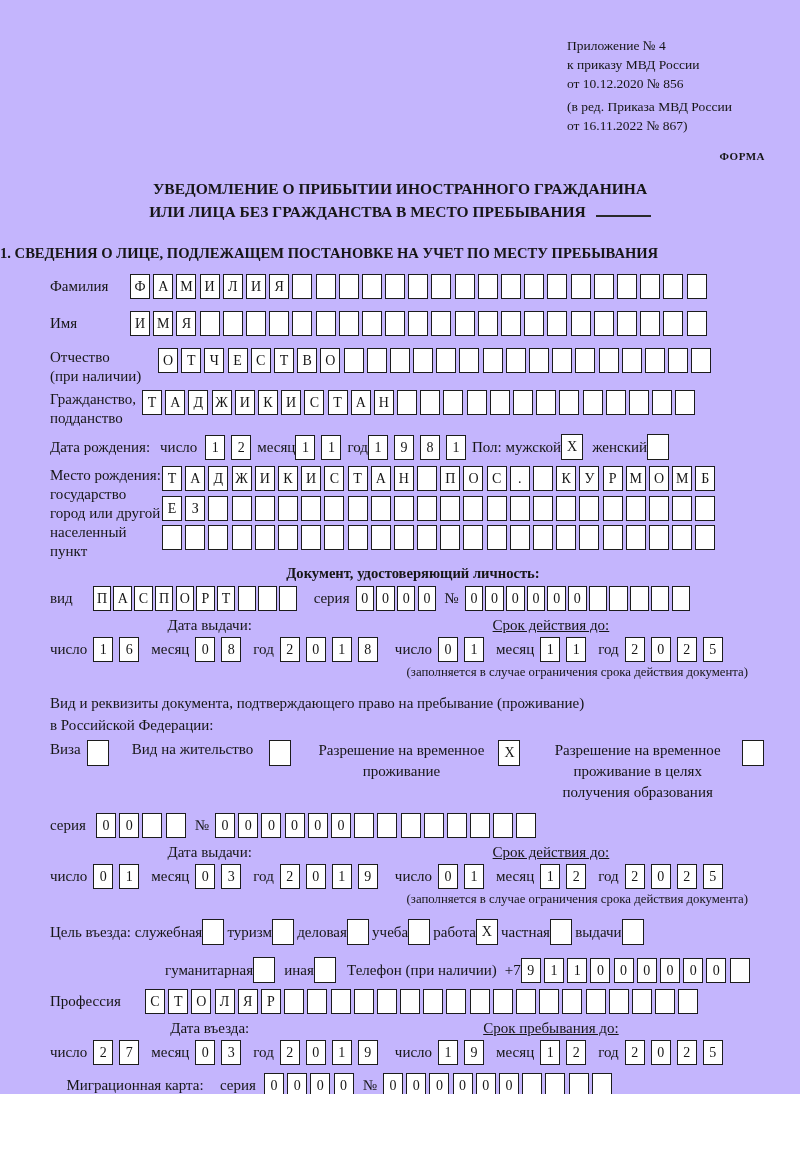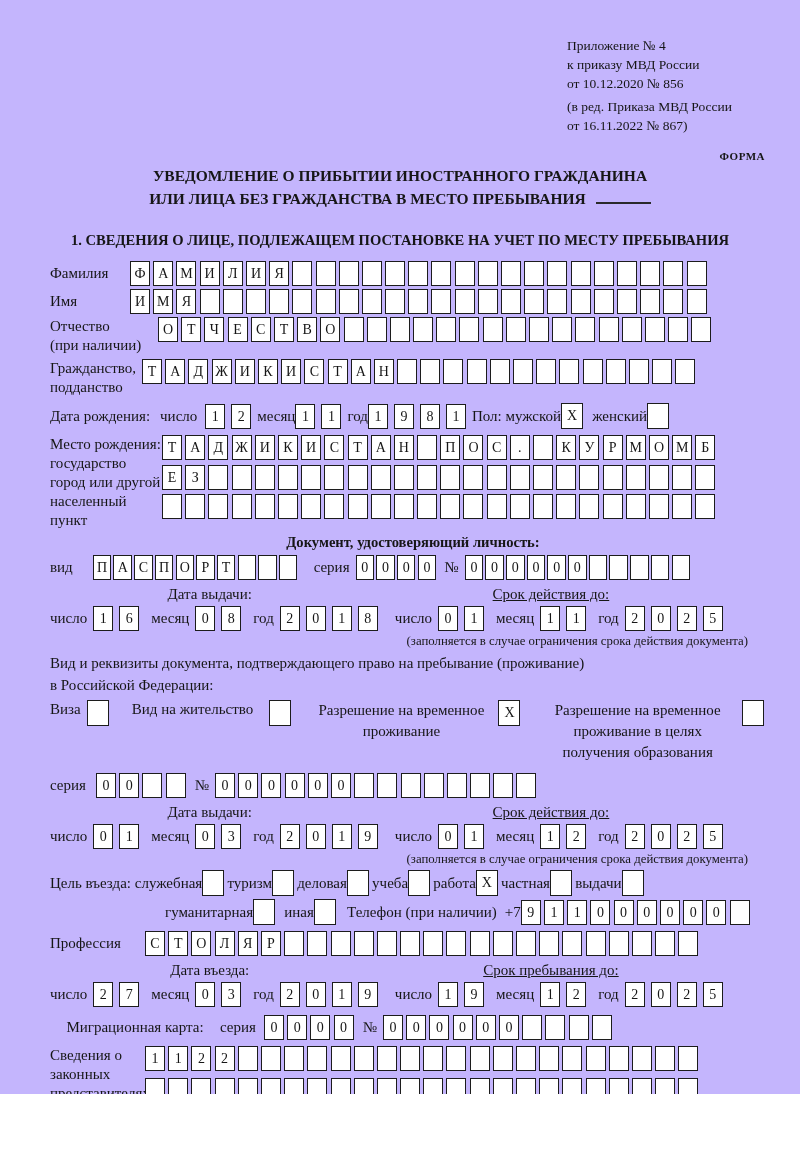--- a/index.html
+++ b/index.html
@@ -1,23 +1,23 @@
 <!DOCTYPE html>
 <html><head>
 <meta charset="utf-8">
 <style>
   html,body{margin:0;padding:0;background:#fff;}
   .page{width:800px;height:1094px;background:#c4b5fd;color:#161616;
         font-family:"Liberation Serif", "DejaVu Serif", serif;position:relative;overflow:hidden;}
   .appendix{padding-top:36px;margin-left:567px;font-size:13.5px;line-height:19px;}
   .appendix .amendment{margin-top:4px;}
   .forma{margin-top:15px;padding-right:35px;text-align:right;font-weight:bold;font-size:11px;letter-spacing:.5px;padding-left:44px;}
-  .title{margin-top:2px;text-align:center;font-weight:bold;font-size:15.5px;line-height:23px;}
+  .title{margin-top:15px;text-align:center;font-weight:bold;font-size:15.5px;line-height:23px;}
   .uline{display:inline-block;width:55px;border-bottom:2px solid #2a2a2a;margin-left:10px;}
-  .sect{margin-top:22px;text-align:center;font-weight:bold;font-size:14.6px;white-space:nowrap;}
+  .sect{margin-top:22px;text-align:left;font-weight:bold;font-size:14.6px;white-space:nowrap;}
   .bodywrap{padding:0 24px 0 50px;}
   .frow{display:flex;align-items:flex-start;}
   .ac{align-items:center;}
   .lbl{font-size:15px;line-height:19px;flex-shrink:0;}
   .cells{display:flex;flex-shrink:0;}
   .cell{display:inline-block;width:18px;height:23px;border:1.6px solid #1c1c1c;margin-right:3.2px;
         text-align:center;font-size:14px;line-height:23px;vertical-align:top;background:#fff;flex-shrink:0;}
   .dcells .cell{margin-right:6px;}
   .tight .cell{width:16.5px;margin-right:2.2px;}
   .cb{width:20px;height:24px;line-height:24px;}
@@ -26,21 +26,21 @@
   .dlabels{display:flex;font-size:15px;}
   .dlabels .dl{width:44%;text-align:center;}
   .dlabels .dr{width:50%;text-align:center;text-decoration:underline;}
   .daterow{display:flex;margin-top:3px;}
   .dgroup{display:flex;align-items:center;gap:6px;}
   .dgroup.left{width:47.5%;}
   .note{text-align:right;padding-right:28px;font-size:12.8px;margin-top:3px;}
   .plain{font-size:15px;line-height:22px;}
   .idhead{text-align:center;font-weight:bold;font-size:14.6px;margin-top:4px;}
   .w80{width:80px;} .w95{width:95px;} .w92{width:92px;} .w108{width:108px;} .w112{width:112px;} .w170{width:170px;text-align:center;}
-  .mt4{margin-top:4px;} .mt5{margin-top:3px;} .mt6{margin-top:6px;} .mt8{margin-top:8px;}
+  .mt4{margin-top:4px;} .mt5{margin-top:12px;} .mt6{margin-top:6px;} .mt8{margin-top:8px;}
   .mt10{margin-top:10px;} .mt12{margin-top:12px;}
   .ml6{margin-left:6px;} .ml8{margin-left:8px;} .ml10{margin-left:10px;} .ml14{margin-left:14px;} .ml115{margin-left:115px;}
   .g8{gap:0;} .g6{gap:6px;}
 </style>
 </head>
 <body>
 
 <div class="page">
 
   <div class="appendix">

